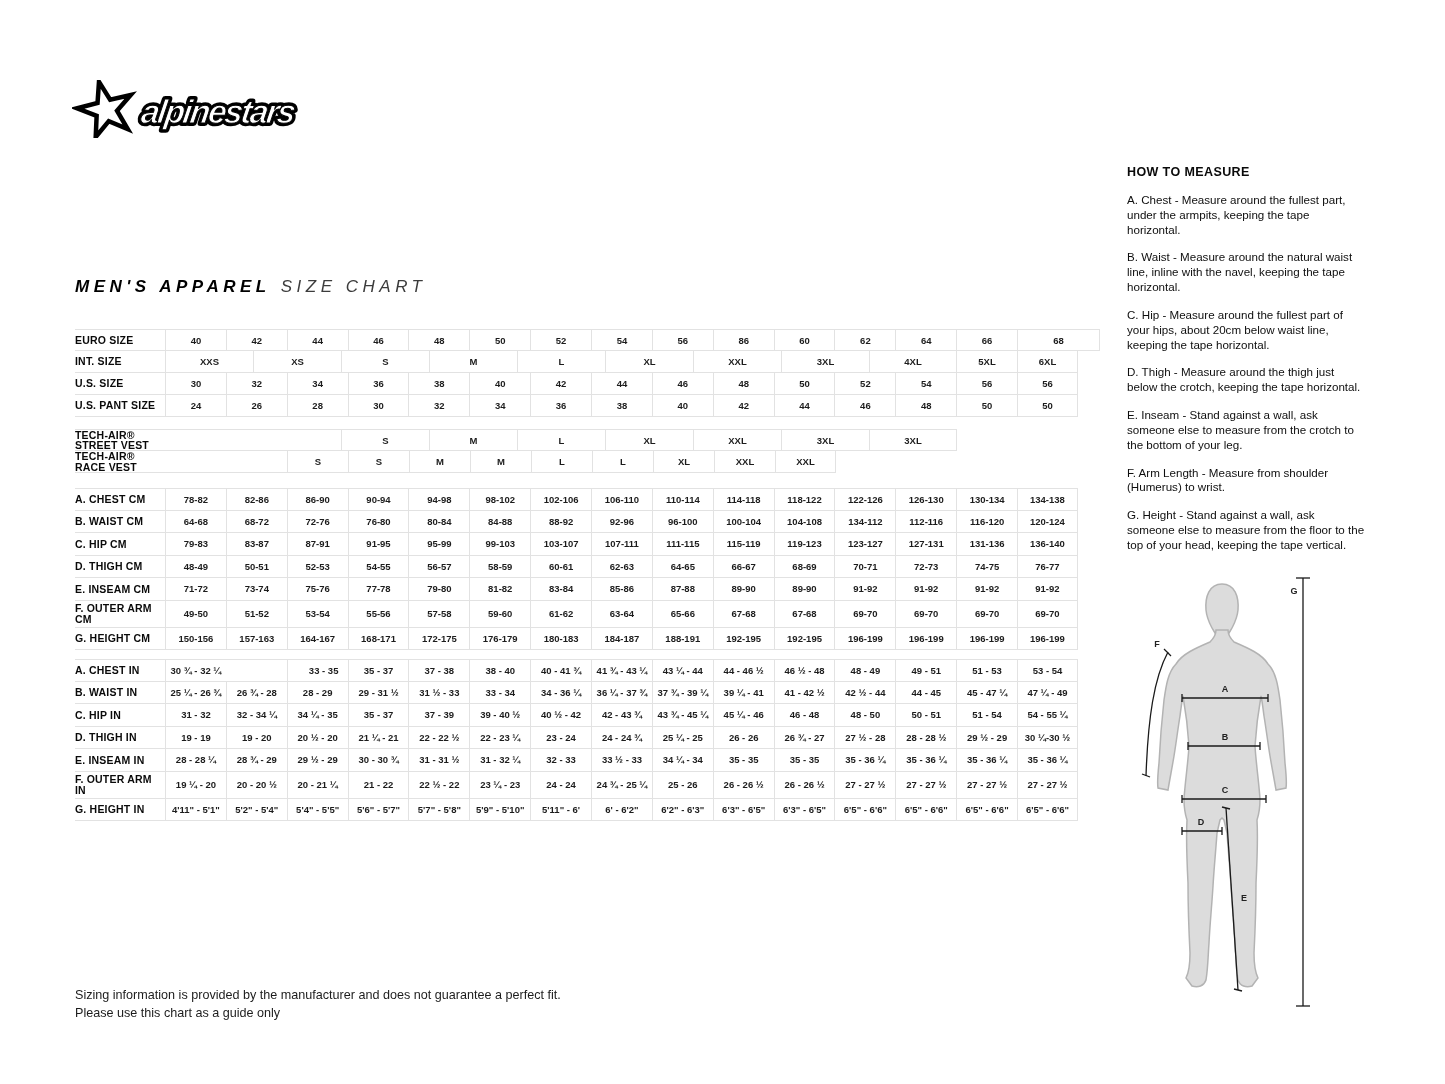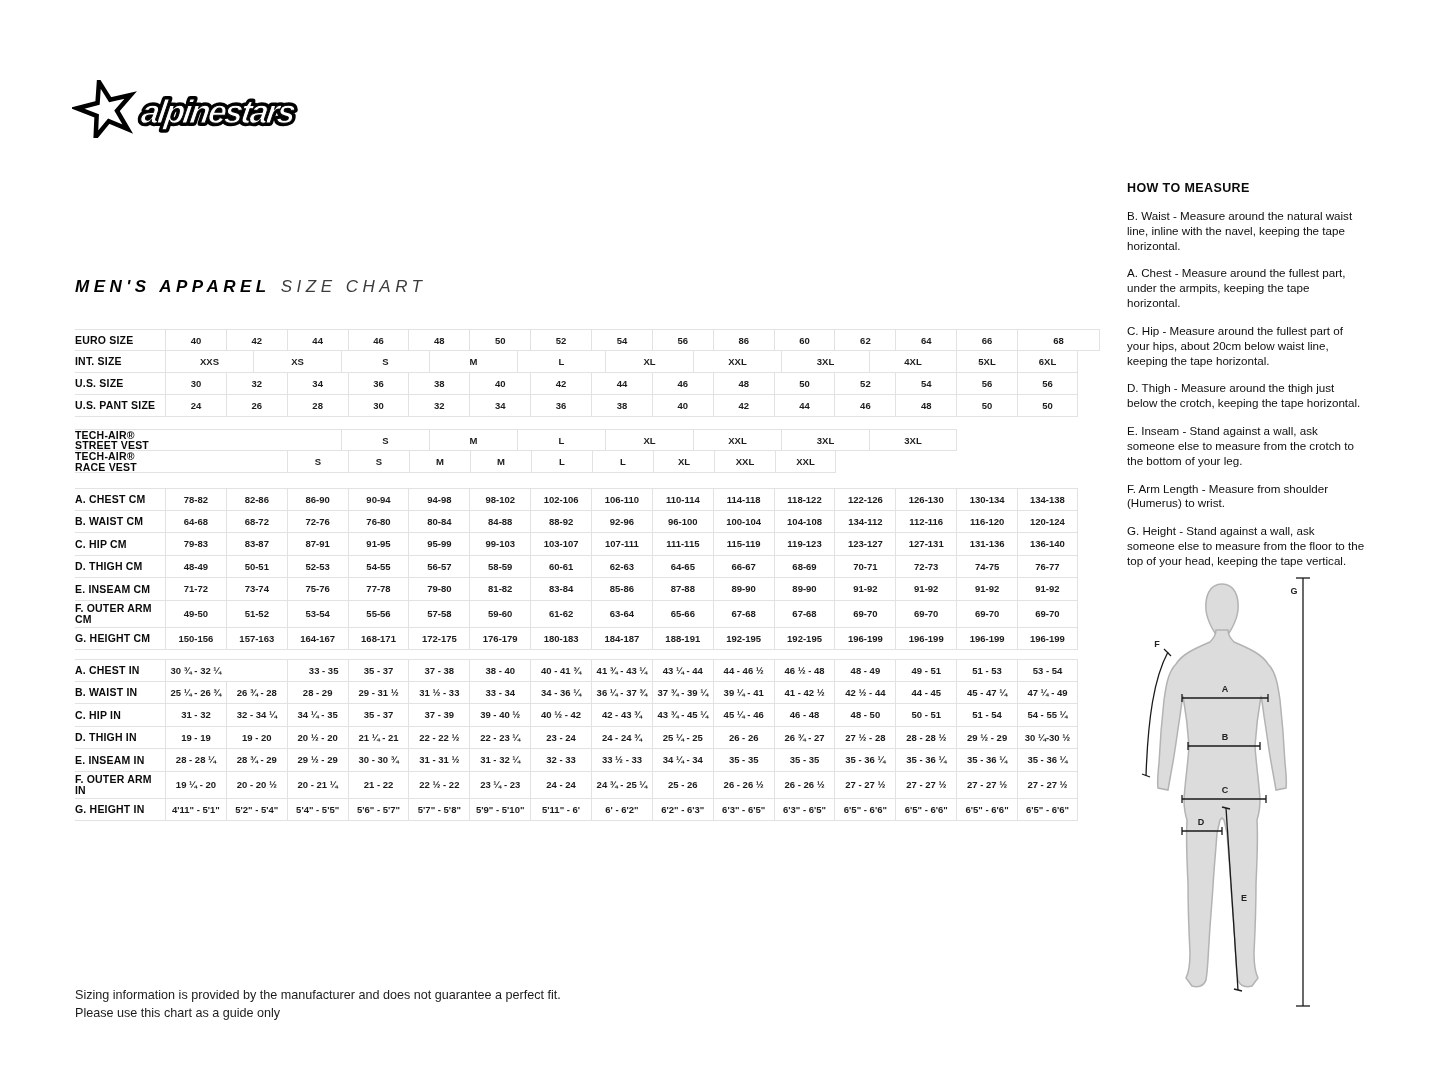--- a/index.html
+++ b/index.html
@@ -20,21 +20,21 @@
   .t-spacer { width:1003px; }
   .t-row { display:flex; width:max-content; height:22px; border-bottom:1px solid #e2e2e2; align-items:stretch; }
   .t-row.top { border-top:1px solid #e2e2e2; }
   .t-row.h225 { height:22.5px; }
   .t-row.tall { height:27px; }
   .t-label { width:90px; display:flex; align-items:center; font-size:10.5px; font-weight:bold; letter-spacing:0.2px; line-height:10.5px; color:#0a0a0a; text-transform:uppercase; }
   .cells { display:flex; align-items:stretch; }
   .cell { display:flex; align-items:center; justify-content:center; font-size:9.5px; font-weight:bold; color:#1c1c1c; white-space:nowrap; overflow:hidden; }
 
   
-  .measure { position:absolute; left:1127px; top:181px; width:238px; }
+  .measure { position:absolute; left:1127px; top:165px; width:238px; }
   .measure h2 { font-size:12.5px; font-weight:bold; letter-spacing:0.4px; margin-bottom:14px; color:#0a0a0a; }
   .measure p { font-size:11.6px; line-height:1.28; margin-bottom:13px; color:#0e0e0e; }
 
   
   .figure { position:absolute; left:1130px; top:568px; }
 
   
   .disclaimer { position:absolute; left:75px; top:986px; font-size:12.6px; line-height:1.45; color:#1c1c1c; }
 </style>
 </head>
@@ -444,22 +444,22 @@
           <div class="cell" style="width: 60.87px; border-left: 1px solid rgb(226, 226, 226);">6'5" - 6'6"</div>
           <div class="cell" style="width: 60.87px; border-left: 1px solid rgb(226, 226, 226);">6'5" - 6'6"</div>
           <div class="cell" style="width: 60.87px; border-left: 1px solid rgb(226, 226, 226); border-right: 1px solid rgb(226, 226, 226);">6'5" - 6'6"</div>
         </div>
       </div>
     </div>
 
   <div class="measure">
     <h2>HOW TO MEASURE</h2>
     <div id="measure-body">
+        <p>A. Chest - Measure around the fullest part, under the armpits, keeping the tape horizontal.</p>
         <p>B. Waist - Measure around the natural waist line, inline with the navel, keeping the tape horizontal.</p>
-        <p>A. Chest - Measure around the fullest part, under the armpits, keeping the tape horizontal.</p>
         <p>C. Hip - Measure around the fullest part of your hips, about 20cm below waist line, keeping the tape horizontal.</p>
         <p>D. Thigh - Measure around the thigh just below the crotch, keeping the tape horizontal.</p>
         <p>E. Inseam - Stand against a wall, ask someone else to measure from the crotch to the bottom of your leg.</p>
         <p>F. Arm Length - Measure from shoulder (Humerus) to wrist.</p>
         <p>G. Height - Stand against a wall, ask someone else to measure from the floor to the top of your head, keeping the tape vertical.</p>
       </div>
   </div>
 
   <div class="figure">
     <svg width="190" height="452" viewBox="0 0 190 452">

